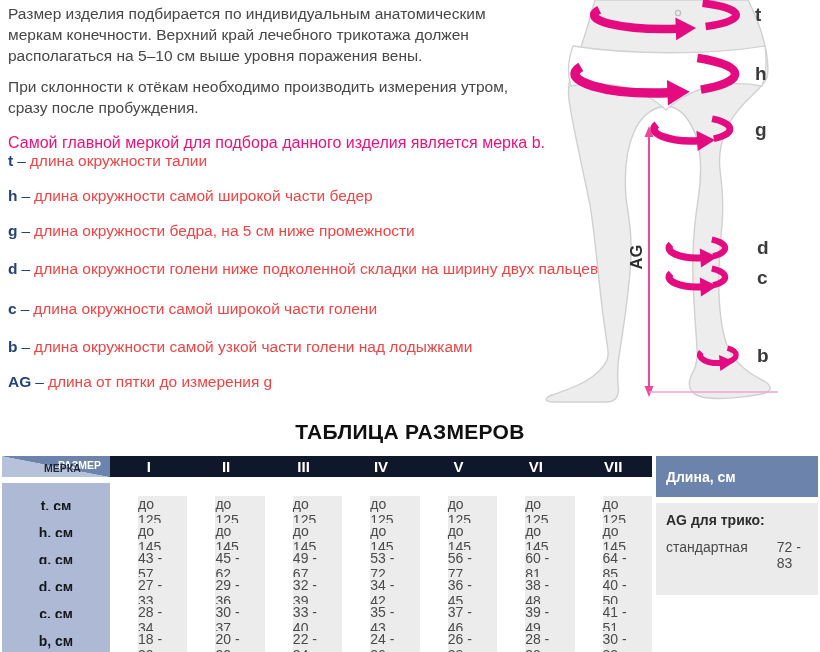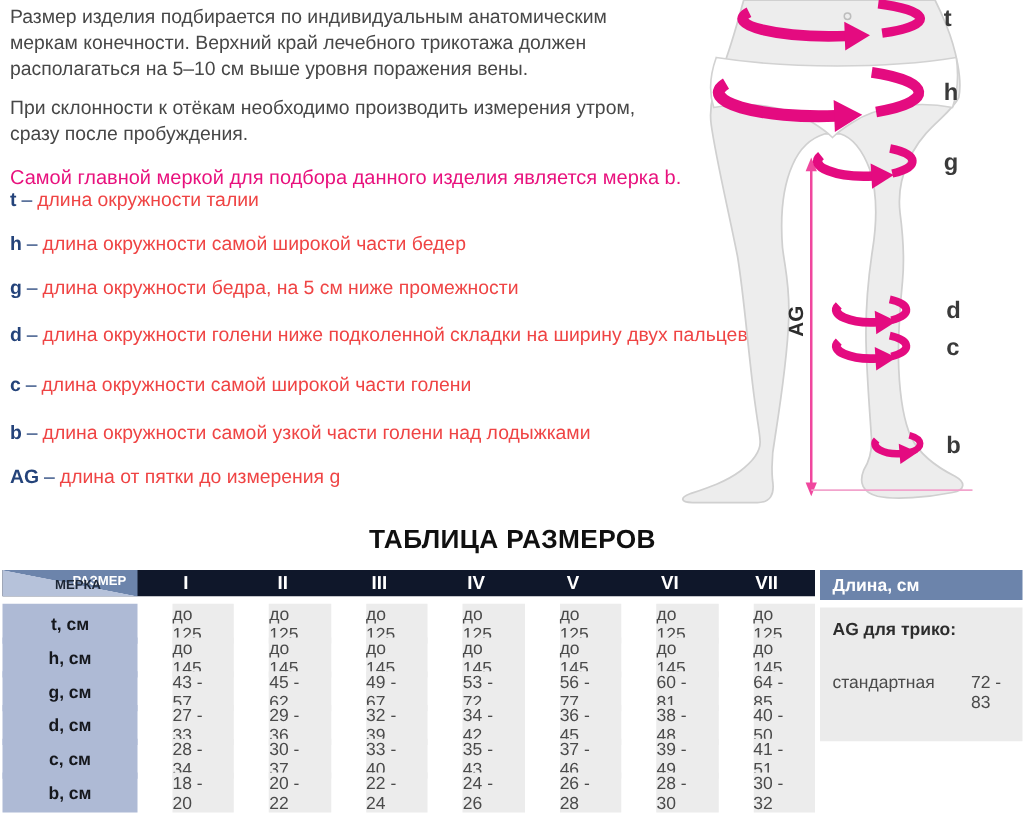--- a/index.html
+++ b/index.html
@@ -26,28 +26,28 @@
   .thead{display:grid;grid-template-columns:108px repeat(7,1fr);height:21px;background:#0f172a;}
   .hcell{display:flex;align-items:center;justify-content:center;color:#fff;
          font-weight:bold;font-size:15px;}
   .corner{position:relative;background:linear-gradient(to top right,#b6c2da 49.5%,#6c84ab 50.3%);}
   .corner-top{position:absolute;top:3px;right:9px;color:#fff;font-size:10.5px;font-weight:bold;}
   .corner-bottom{position:absolute;bottom:3px;left:6px;color:#1d2736;font-size:10.5px;font-weight:bold;margin-left:36px;}
   .trow{display:grid;grid-template-columns:108px repeat(7,1fr);height:21px;margin-top:6px;gap:28px;}
   .lcell{background:#aebad5;display:flex;align-items:center;justify-content:center;
          font-weight:bold;font-size:14px;color:#15171c;}
   .vcell{background:#ececec;display:flex;align-items:center;justify-content:flex-end;
-         padding-right:13px;font-size:14px;color:#4a4a4a;}
+         padding-right:13px;font-size:14px;color:#4a4a4a;margin-top:13px;}
   
   .length-panel{position:absolute;left:656px;top:456px;width:162px;}
-  .lp-header{height:24px;background:#6c84ab;color:#fff;font-weight:bold;font-size:14px;
+  .lp-header{height:41px;background:#6c84ab;color:#fff;font-weight:bold;font-size:14px;
              display:flex;align-items:center;padding-left:10px;}
   .lp-body{margin-top:6px;background:#ebebeb;padding:9px 10px 24px 10px;}
   .lp-sub{font-weight:bold;color:#2d2d2d;font-size:14px;}
-  .lp-row{display:flex;justify-content:space-between;font-size:14px;color:#4a4a4a;margin-top:26px;gap:29px;}
+  .lp-row{display:flex;justify-content:space-between;font-size:14px;color:#4a4a4a;margin-top:11px;gap:29px;}
 </style>
 </head>
 <body>
 
 <div class="page">
 
   <div class="intro">
     <p>Размер изделия подбирается по индивидуальным анатомическим меркам конечности. Верхний край лечебного трикотажа должен располагаться на 5–10 см выше уровня поражения вены.</p>
     <p>При склонности к отёкам необходимо производить измерения утром, сразу после пробуждения.</p>
     <p class="highlight">Самой главной меркой для подбора данного изделия является мерка b.</p>

